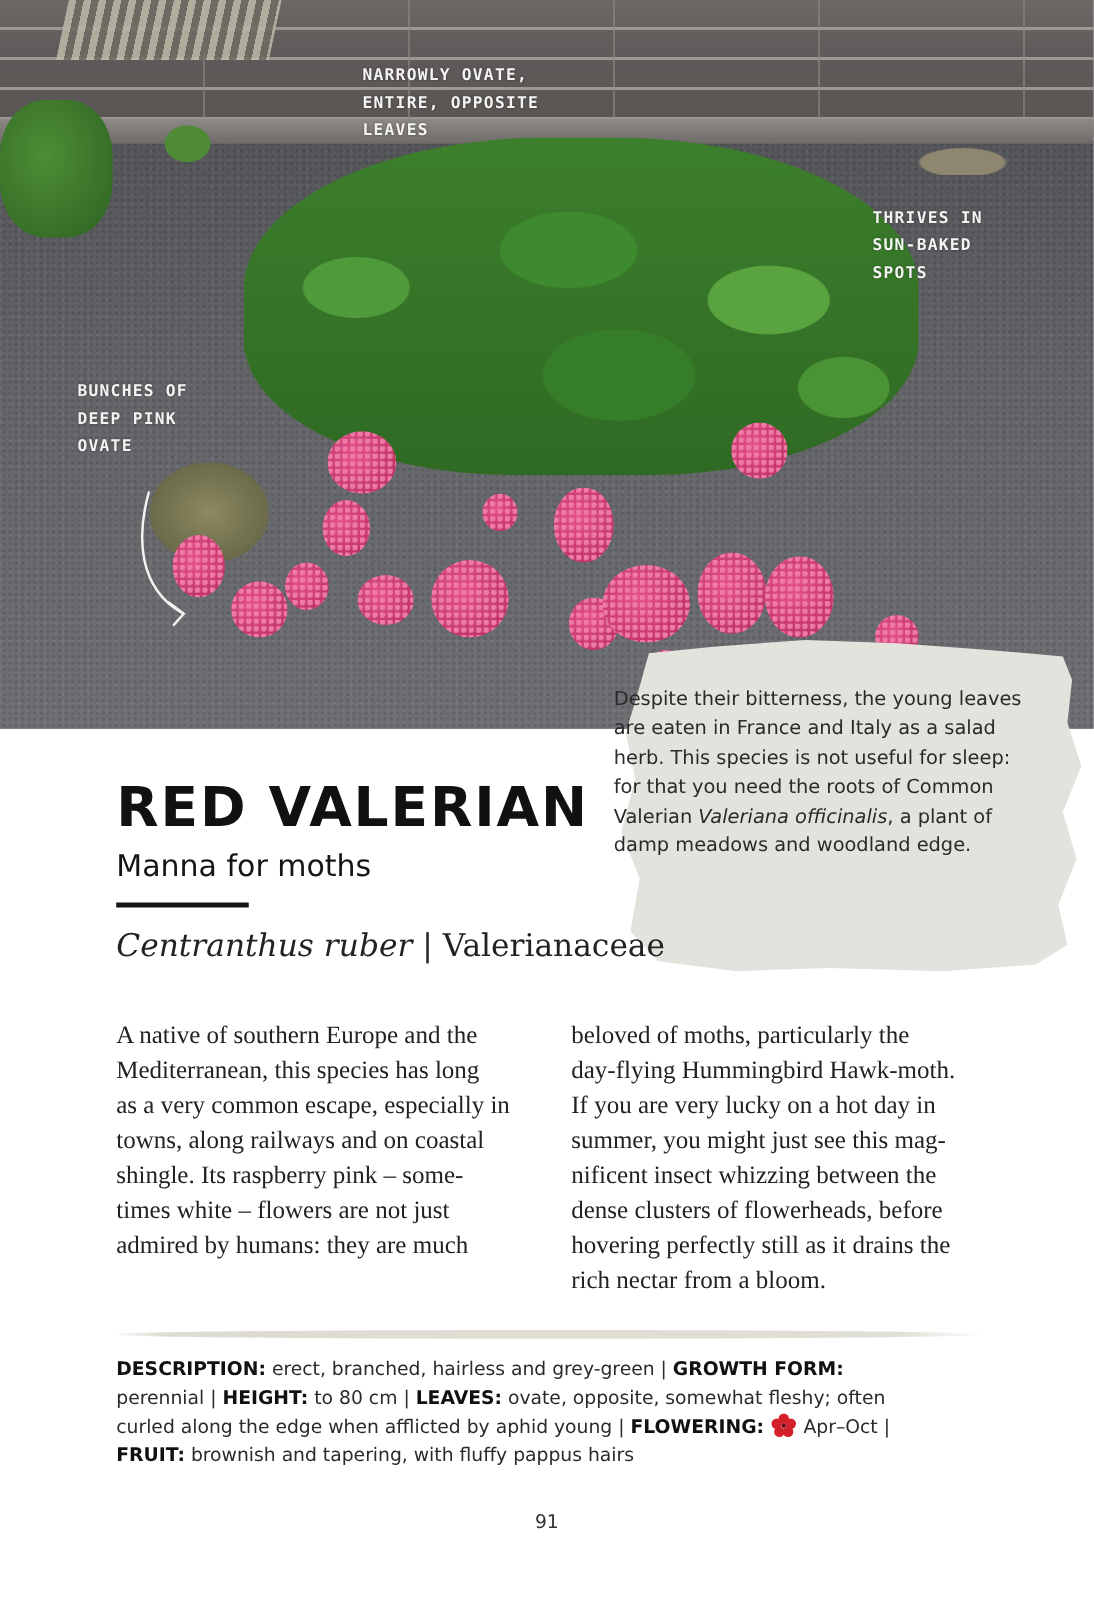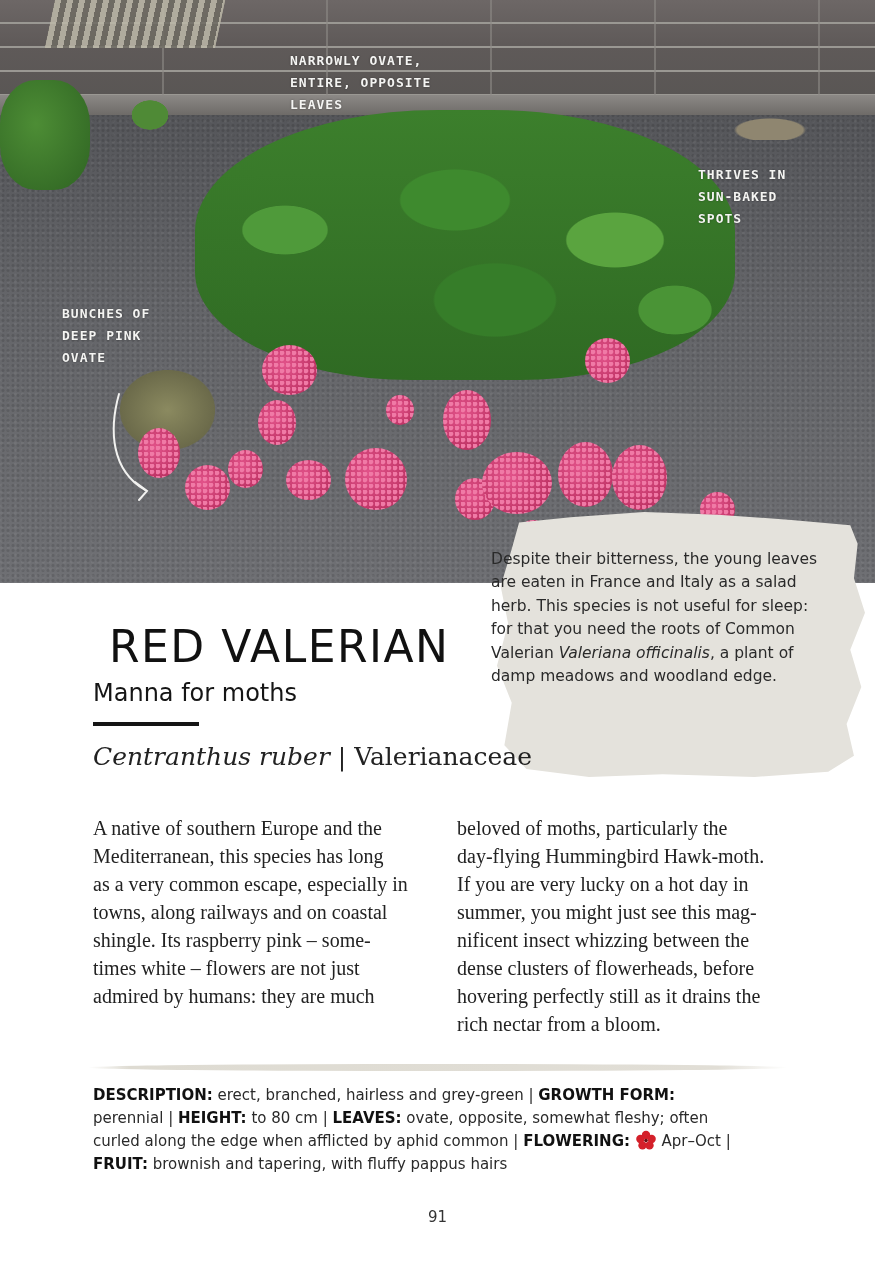--- a/index.html
+++ b/index.html
@@ -50,21 +50,21 @@
     .arrow { position: absolute; }
 
     
     .brush { position: absolute; left: 497px; top: 512px; width: 368px; height: 265px; background: #e4e2dc;
       border-radius: 22px 12px 28px 14px / 18px 24px 16px 30px;
       clip-path: polygon(6% 4%, 20% 2%, 40% 0%, 60% 1%, 80% 3%, 96% 5%, 98% 12%, 97% 25%, 100% 38%, 96% 52%, 99% 66%, 95% 80%, 97% 92%, 90% 98%, 70% 100%, 45% 99%, 25% 100%, 8% 97%, 2% 88%, 4% 72%, 0% 58%, 3% 42%, 1% 28%, 4% 14%); }
     .brush-text { position: absolute; left: 491px; top: 548px; width: 330px; text-align: left; font-family: "DejaVu Sans", sans-serif; font-size: 15.5px; line-height: 23.4px; color: #2a2a2a; }
     .brush-text i { font-style: italic; }
 
     
-    .title { position: absolute; left: 93px; top: 622px; font-family: "DejaVu Sans", sans-serif; font-weight: normal; font-size: 44px; letter-spacing: 1.5px; color: #111; line-height: 50px; margin-left: 16px; }
+    .title { position: absolute; left: 93px; top: 622px; font-family: "DejaVu Sans", sans-serif; font-weight: bold; font-size: 44px; letter-spacing: 1.5px; color: #111; line-height: 50px; }
     .subtitle { position: absolute; left: 93px; top: 676px; font-family: "DejaVu Sans", sans-serif; font-size: 24px; color: #151515; line-height: 34px; }
     .title-rule { position: absolute; left: 93px; top: 722px; width: 106px; height: 4px; background: #151515; }
     .latin { position: absolute; left: 93px; top: 743px; font-family: "DejaVu Serif", serif; font-size: 25px; color: #222; line-height: 28px; }
     .latin .sci { font-style: italic; }
 
     
     .col { position: absolute; top: 814px; width: 345px; font-family: Liberation Serif, serif; font-size: 20px; line-height: 28px; color: #222; }
     .col-left { left: 93px; }
     .col-right { left: 457px; }
     .col div { white-space: nowrap; }
@@ -157,21 +157,21 @@
   <div>dense clusters of flowerheads, before</div>
   <div>hovering perfectly still as it drains the</div>
   <div>rich nectar from a bloom.</div>
 </div>
 
 <div class="divider"></div>
 
 <div class="facts">
   <div class="line"><b>DESCRIPTION:</b><span> erect, branched, hairless and grey-green | </span><b>GROWTH FORM:</b></div>
   <div class="line"><span>perennial</span><span> | </span><b>HEIGHT:</b><span> to 80 cm | </span><b>LEAVES:</b><span> ovate, opposite, somewhat fleshy; often</span></div>
-  <div class="line"><span>curled along the edge when afflicted by aphid common | </span><b>FLOWERING:</b> <svg class="flower-icon" viewBox="0 0 22 20">
+  <div class="line"><span>curled along the edge when afflicted by aphid young | </span><b>FLOWERING:</b> <svg class="flower-icon" viewBox="0 0 22 20">
         <g fill="#d4202a">
           <circle cx="11" cy="5" r="4.2"></circle>
           <circle cx="16.6" cy="9" r="4.2"></circle>
           <circle cx="14.5" cy="15.4" r="4.2"></circle>
           <circle cx="7.5" cy="15.4" r="4.2"></circle>
           <circle cx="5.4" cy="9" r="4.2"></circle>
         </g>
         <circle cx="11" cy="10.5" r="1.8" fill="#6a0d12"></circle>
       </svg><span> Apr–Oct |</span></div>
   <div class="line"><b>FRUIT:</b><span> brownish and tapering, with fluffy pappus hairs</span></div>

